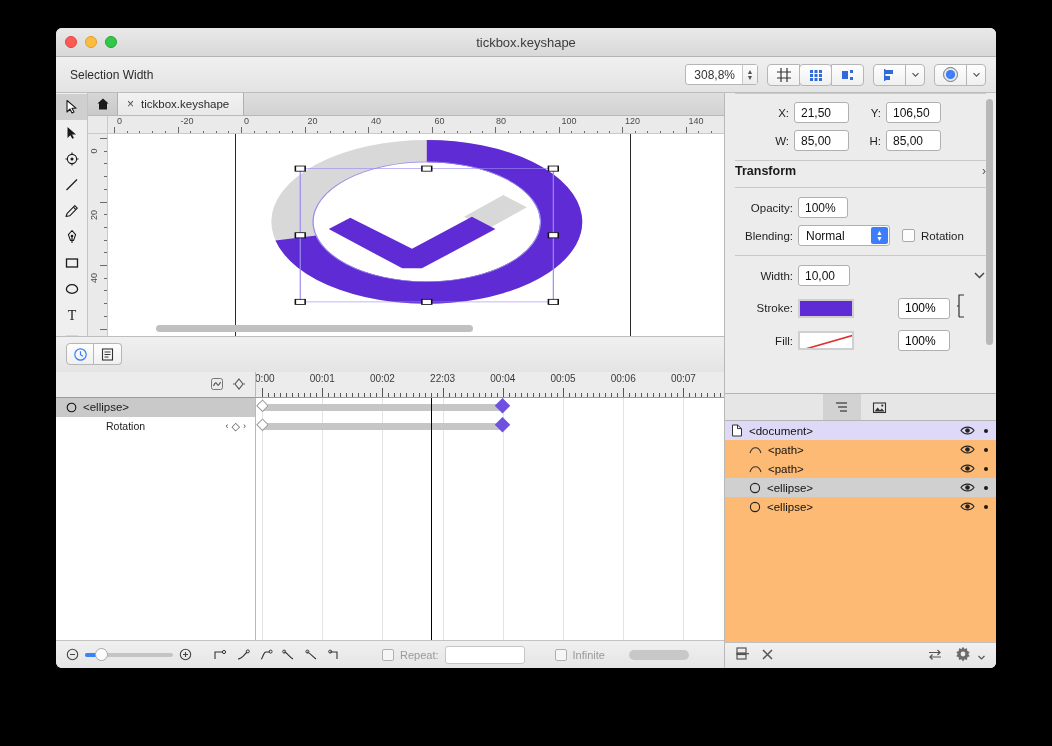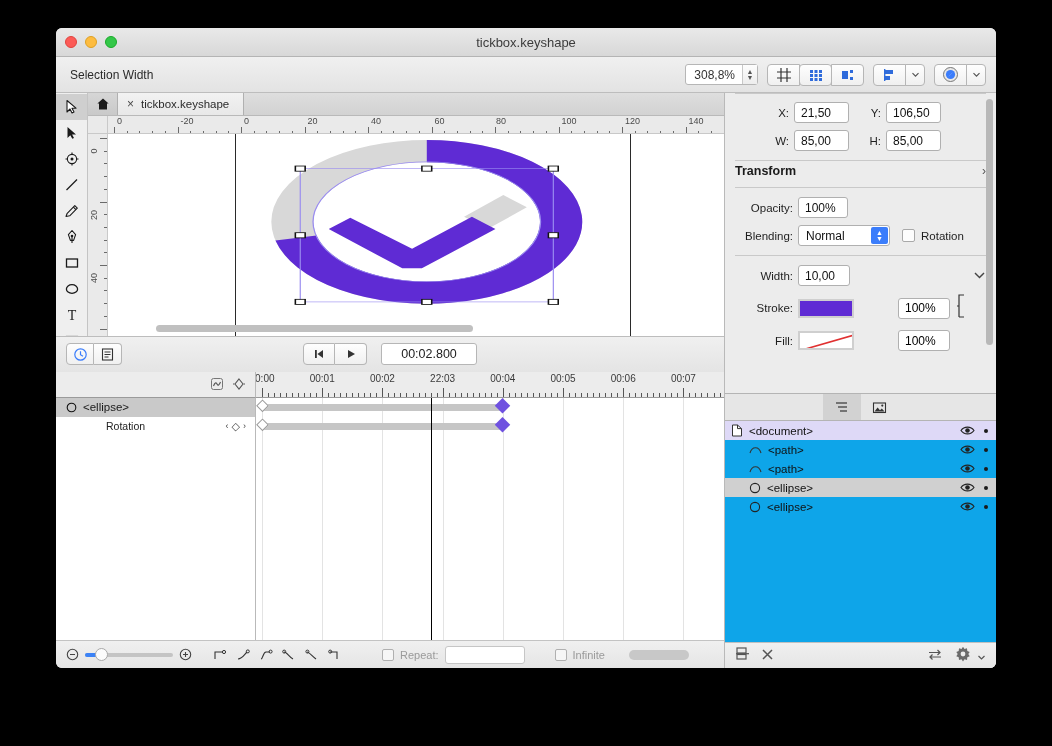--- a/index.html
+++ b/index.html
@@ -250,21 +250,21 @@
   .pct { background: #fff; border: 1px solid #b0b0b0; border-radius: 3px; height: 21px; width: 52px; display: flex; align-items: center; padding-left: 6px; font-size: 12px; }
   .pscroll { position: absolute; right: 3px; top: 6px; width: 7px; height: 246px; border-radius: 4px; background: #b8b8b8; }
   
   .layers-tabs {
     height: 28px; min-height: 28px; display: flex; align-items: stretch;
     background: #e6e6e6; border-top: 1px solid #b4b4b4; border-bottom: 1px solid #b4b4b4;
     justify-content: center; gap: 0;
   }
   .ltab { width: 38px; display: flex; align-items: center; justify-content: center; }
   .ltab.active { background: #d2d2d2; }
-  .layers { flex: 1; background: #0ea5e9; overflow: hidden; }
+  .layers { flex: 1; background: #fdba74; overflow: hidden; }
   .lrow {
     height: 19px; display: flex; align-items: center; gap: 6px;
     font-size: 11.5px; color: #111; padding-left: 6px;
   }
   .lrow.doc { background: #ded9f7; }
   .lrow.sel { background: #d0d0d0; }
   .lrow .indent { width: 12px; }
   .lrow .eye { margin-left: auto; display: flex; align-items: center; gap: 9px; padding-right: 8px; }
   .dot { width: 4px; height: 4px; border-radius: 50%; background: #1a1a1a; }
   .layers-bottom {
@@ -609,38 +609,20 @@
                 <path d="M7.5 4.2 V7.7 L10 9.2" stroke="#3b7dfb" stroke-width="1.2" fill="none"></path>
               </svg>
           </div>
           <div class="mode-btn">
             <svg width="15" height="15" viewBox="0 0 15 15">
                 <rect x="2.5" y="2" width="10" height="11" fill="none" stroke="#333" stroke-width="1.1"></rect>
                 <g stroke="#333" stroke-width="1">
                   <path d="M4.5 5h6M4.5 7.5h6M4.5 10h4"></path>
                 </g>
               </svg>
-          </div>
-        </div>
-        <div class="transport">
-          <div style="display:flex">
-            <div class="tp-btn">
-              <svg width="14" height="12" viewBox="0 0 14 12">
-                  <rect x="3" y="2" width="1.8" height="8" fill="#333"></rect>
-                  <path d="M11 2 L11 10 L5.4 6 Z" fill="#333"></path>
-                </svg>
-            </div>
-            <div class="tp-btn">
-              <svg width="14" height="12" viewBox="0 0 14 12">
-                  <path d="M4 2 L4 10 L11 6 Z" fill="#333"></path>
-                </svg>
-            </div>
-          </div>
-          <div class="time-field">
-            <span>00:02.800</span>
           </div>
         </div>
       </div>
 
       <div class="tl-head">
         <div class="tl-namecol">
           <svg width="14" height="14" viewBox="0 0 14 14">
               <rect x="1.5" y="1.5" width="11" height="11" rx="2" fill="none" stroke="#777" stroke-width="1"></rect>
               <path d="M3.5 9 Q5.5 4 7 7 Q8.5 10 10.5 5" stroke="#555" stroke-width="1.1" fill="none"></path>
             </svg>

